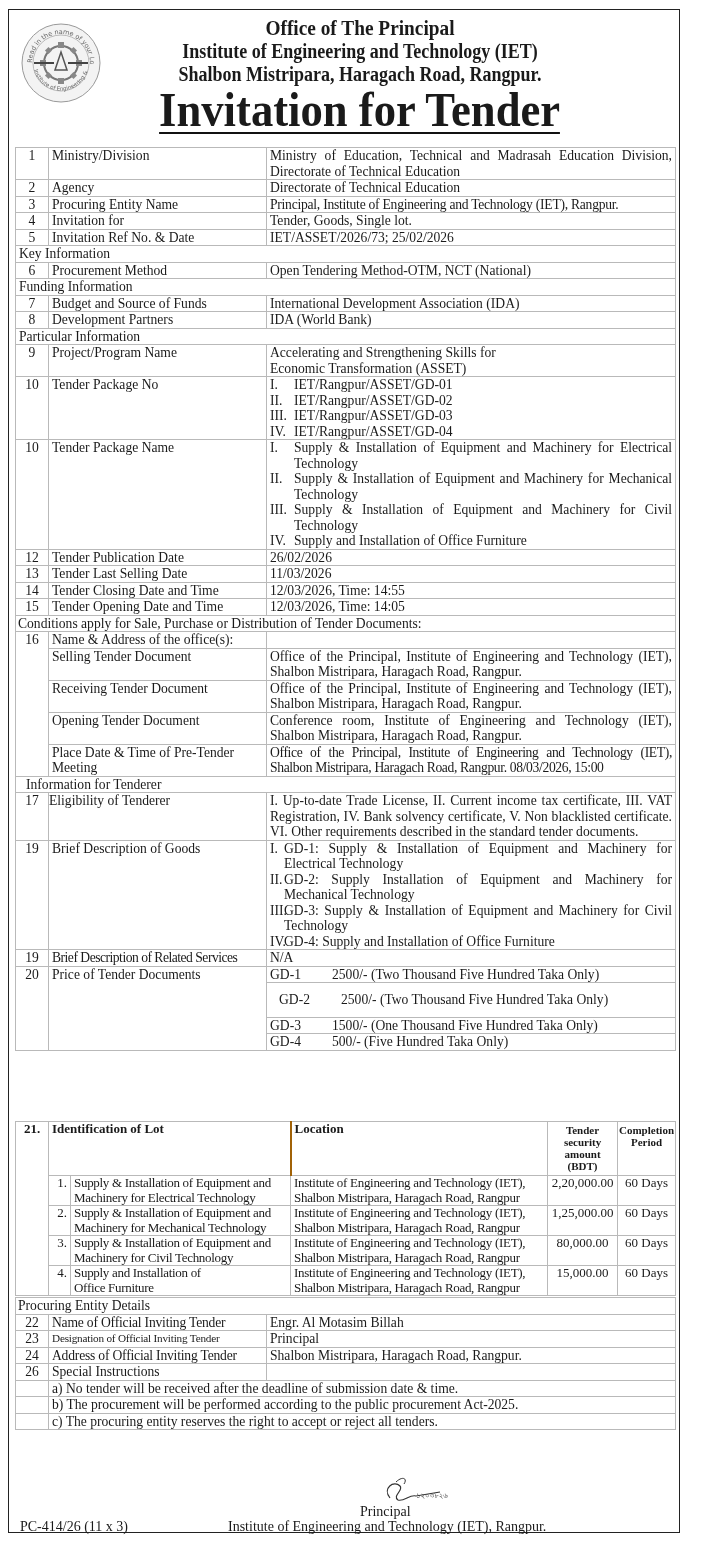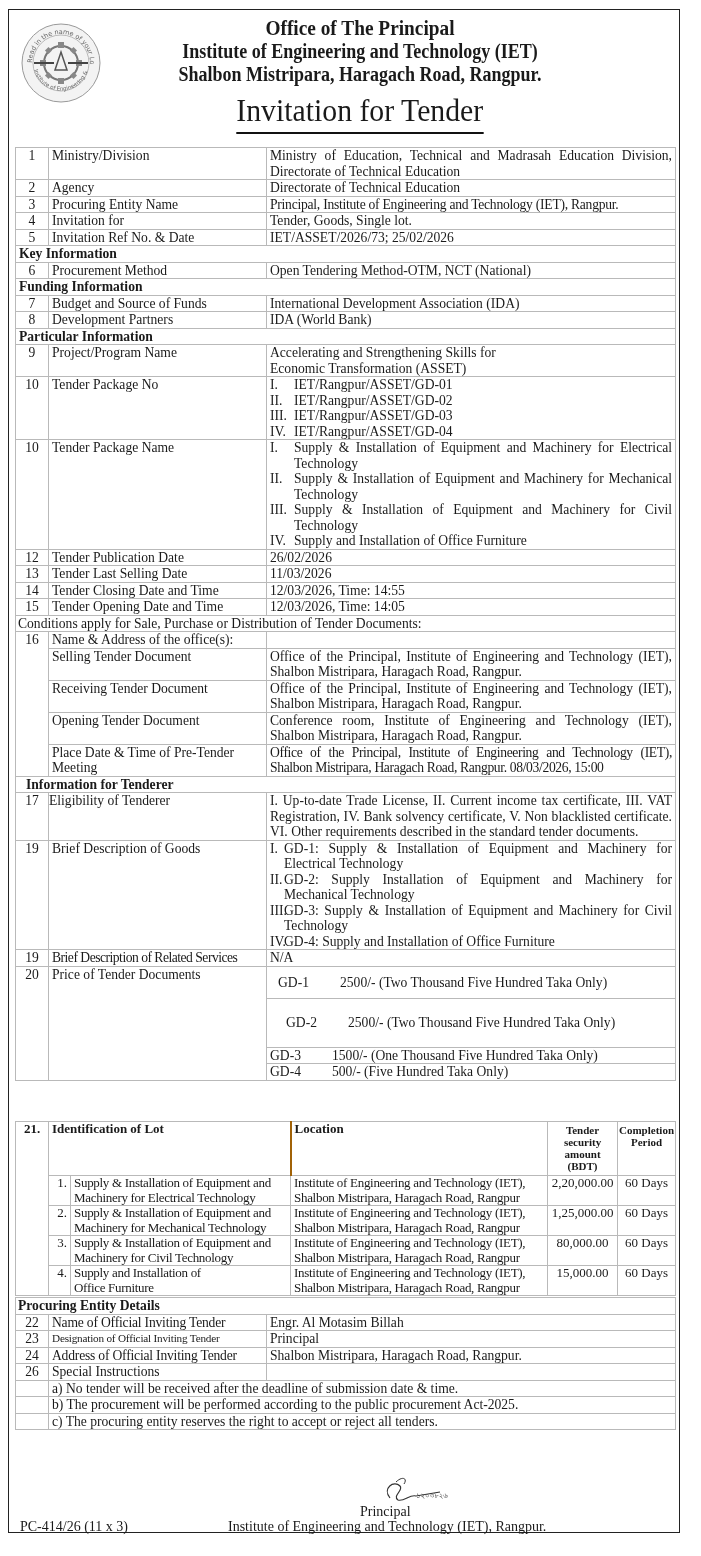--- a/index.html
+++ b/index.html
@@ -6,29 +6,29 @@
   body { width: 701px; height: 1556px; position: relative; overflow: hidden;
          font-family: "Liberation Serif", "DejaVu Serif", serif; color: #1a1a1a; }
   .frame { position: absolute; left: 8px; top: 9px; width: 672px; height: 1524px;
            border: 1.5px solid #222; box-sizing: border-box; }
   .logo { position: absolute; left: 20px; top: 22px; width: 82px; height: 82px; }
   .head { position: absolute; left: 100px; width: 520px; text-align: center; }
   .h1 { top: 16px; font-size: 21px; font-weight: bold; transform: scaleX(0.92); }
   .h2 { top: 40px; font-size: 20px; font-weight: bold; transform: scaleX(0.9); }
   .h3 { top: 63px; font-size: 20px; font-weight: bold; transform: scaleX(0.9); }
   .title { position: absolute; left: 110px; width: 500px; top: 88px; text-align: center;
-           font-size: 32px; font-weight: normal; line-height: 44px; }
+           font-size: 48px; font-weight: bold; line-height: 44px; }
   .title span { border-bottom: 2.5px solid #111; padding-bottom: 0px; display: inline-block;
                 transform: scaleX(0.93); }
   table { border-collapse: collapse; position: absolute; left: 15px; width: 660px;
           font-size: 13.6px; line-height: 15.5px; table-layout: fixed; }
   td { border: 1px solid #b9b9b9; padding: 0 3px; vertical-align: top; }
   td.n { text-align: center; padding: 0; }
   td.j { text-align: justify; }
-  .sec { font-weight: bold; }
+  .sec { font-weight: normal; }
   .roman { display: flex; }
   .roman .r { width: 24px; flex: none; }
   .roman .t { flex: 1; text-align: justify; }
   .roman2 .r { width: 14px; }
   .small { font-size: 11.2px; letter-spacing: -0.2px; }
   .lot-h { font-weight: bold; }
   .lot-h2 { font-weight: bold; font-size: 11px; line-height: 12px; text-align: center; }
   .c { text-align: center; }
   .r-al { text-align: right; }
   .sig { position: absolute; left: 380px; top: 1476px; width: 70px; height: 30px; }
@@ -253,29 +253,29 @@
     </td>
   </tr>
   <tr>
     <td class="n">19</td>
     <td style="letter-spacing:-0.5px;white-space:nowrap">Brief Description of Related Services</td>
     <td>N/A</td>
   </tr>
   <tr>
     <td class="n" rowspan="4">20</td>
     <td rowspan="4">Price of Tender Documents</td>
-    <td style="padding:8px">
+    <td style="padding:0">
           <div style="display:flex">
             <span style="width:62px;padding-left:3px">GD-1</span>
             <span>2500/- (Two Thousand Five Hundred Taka Only)</span>
           </div>
         </td>
   </tr>
   <tr>
-    <td style="padding:16px">
+    <td style="padding:9px">
           <div style="display:flex">
             <span style="width:62px;padding-left:3px">GD-2</span>
             <span>2500/- (Two Thousand Five Hundred Taka Only)</span>
           </div>
         </td>
   </tr>
   <tr>
     <td style="padding:0">
           <div style="display:flex">
             <span style="width:62px;padding-left:3px">GD-3</span>

